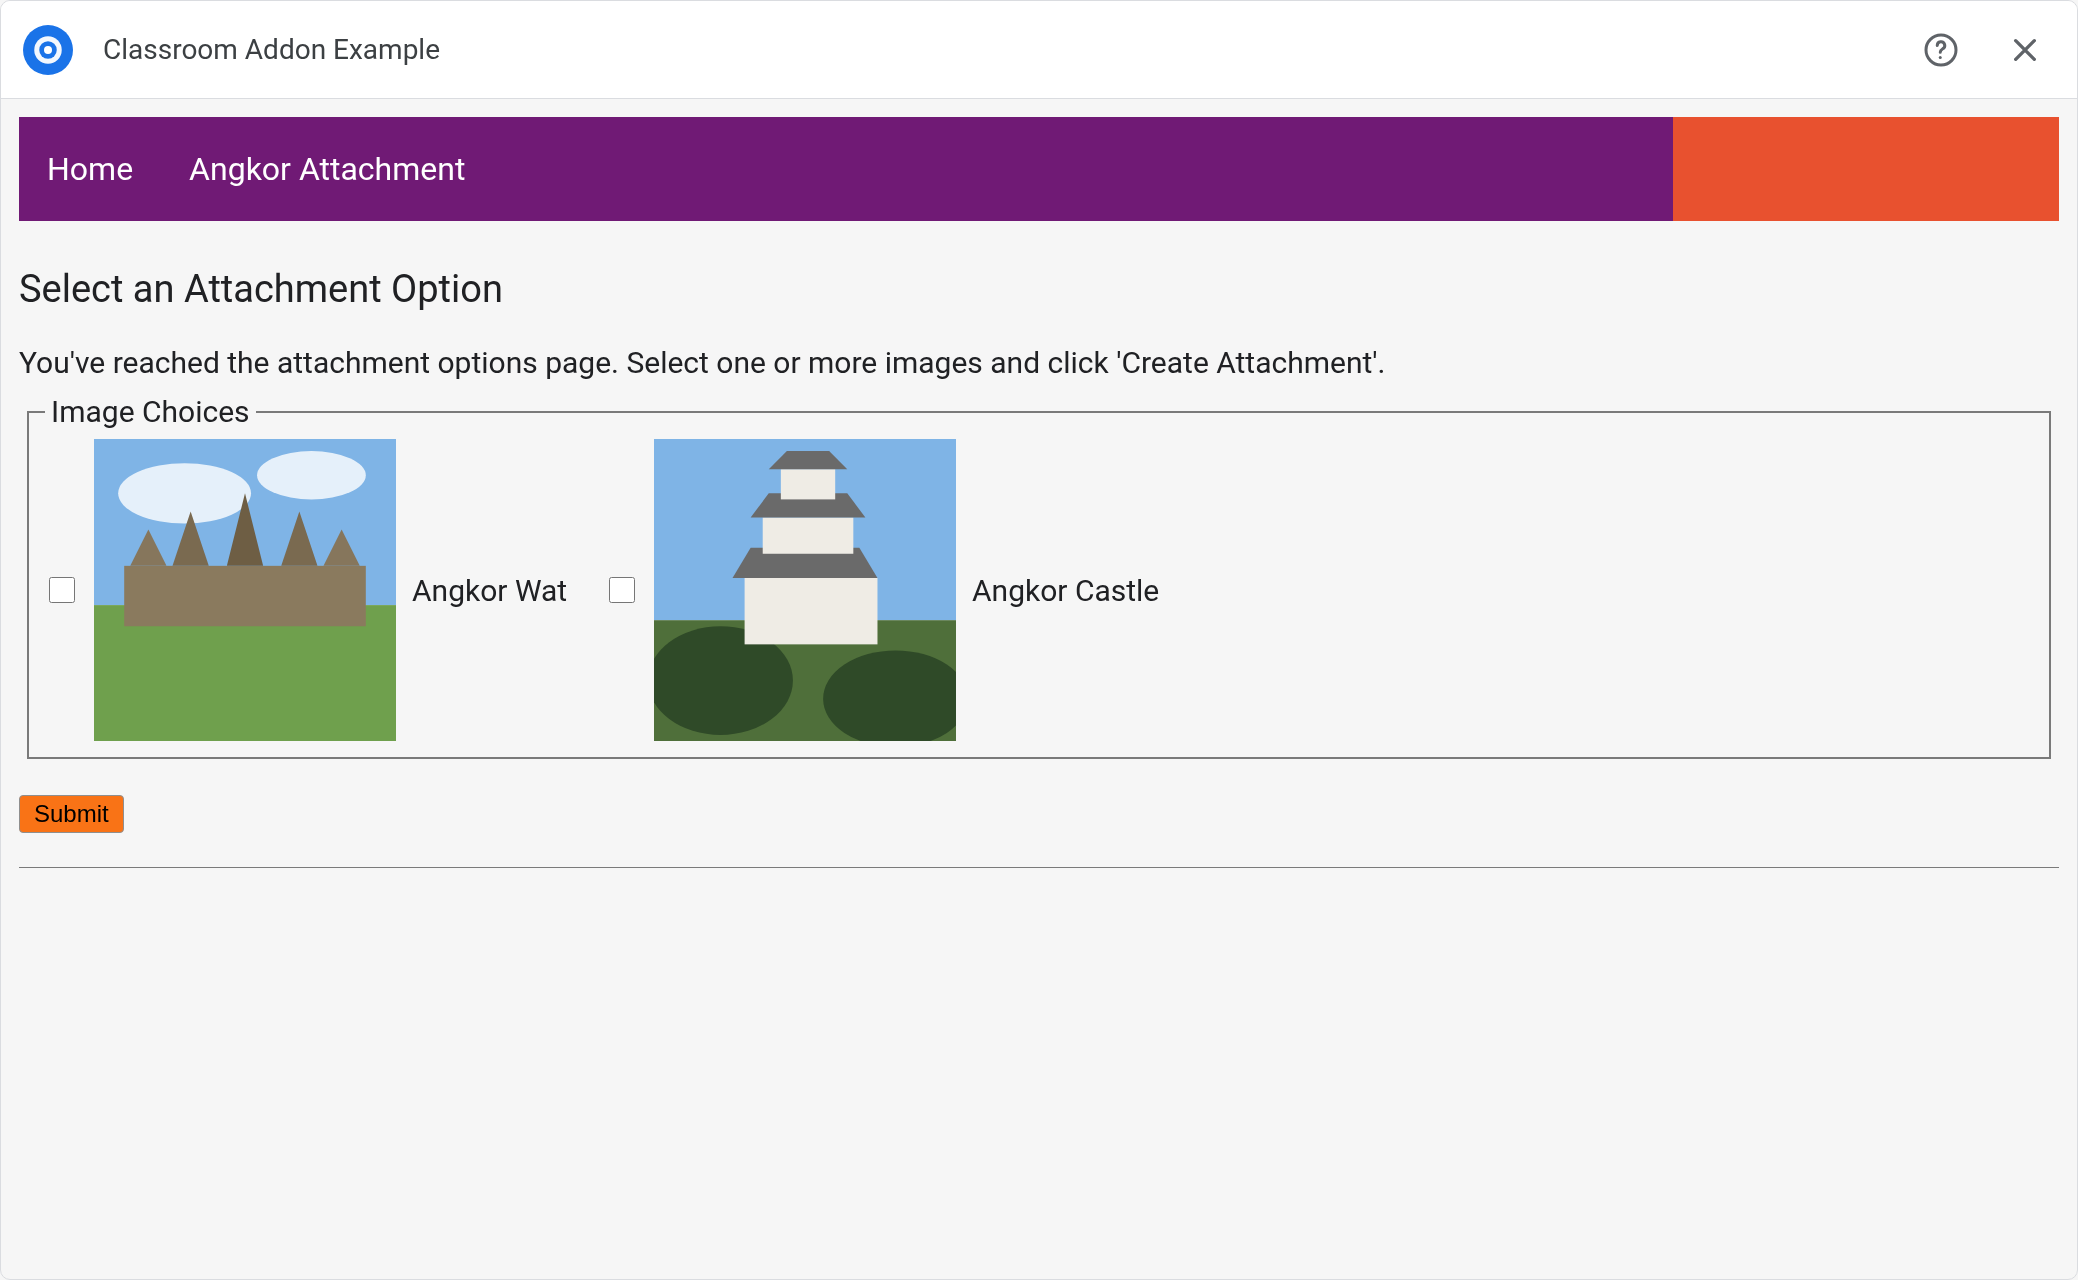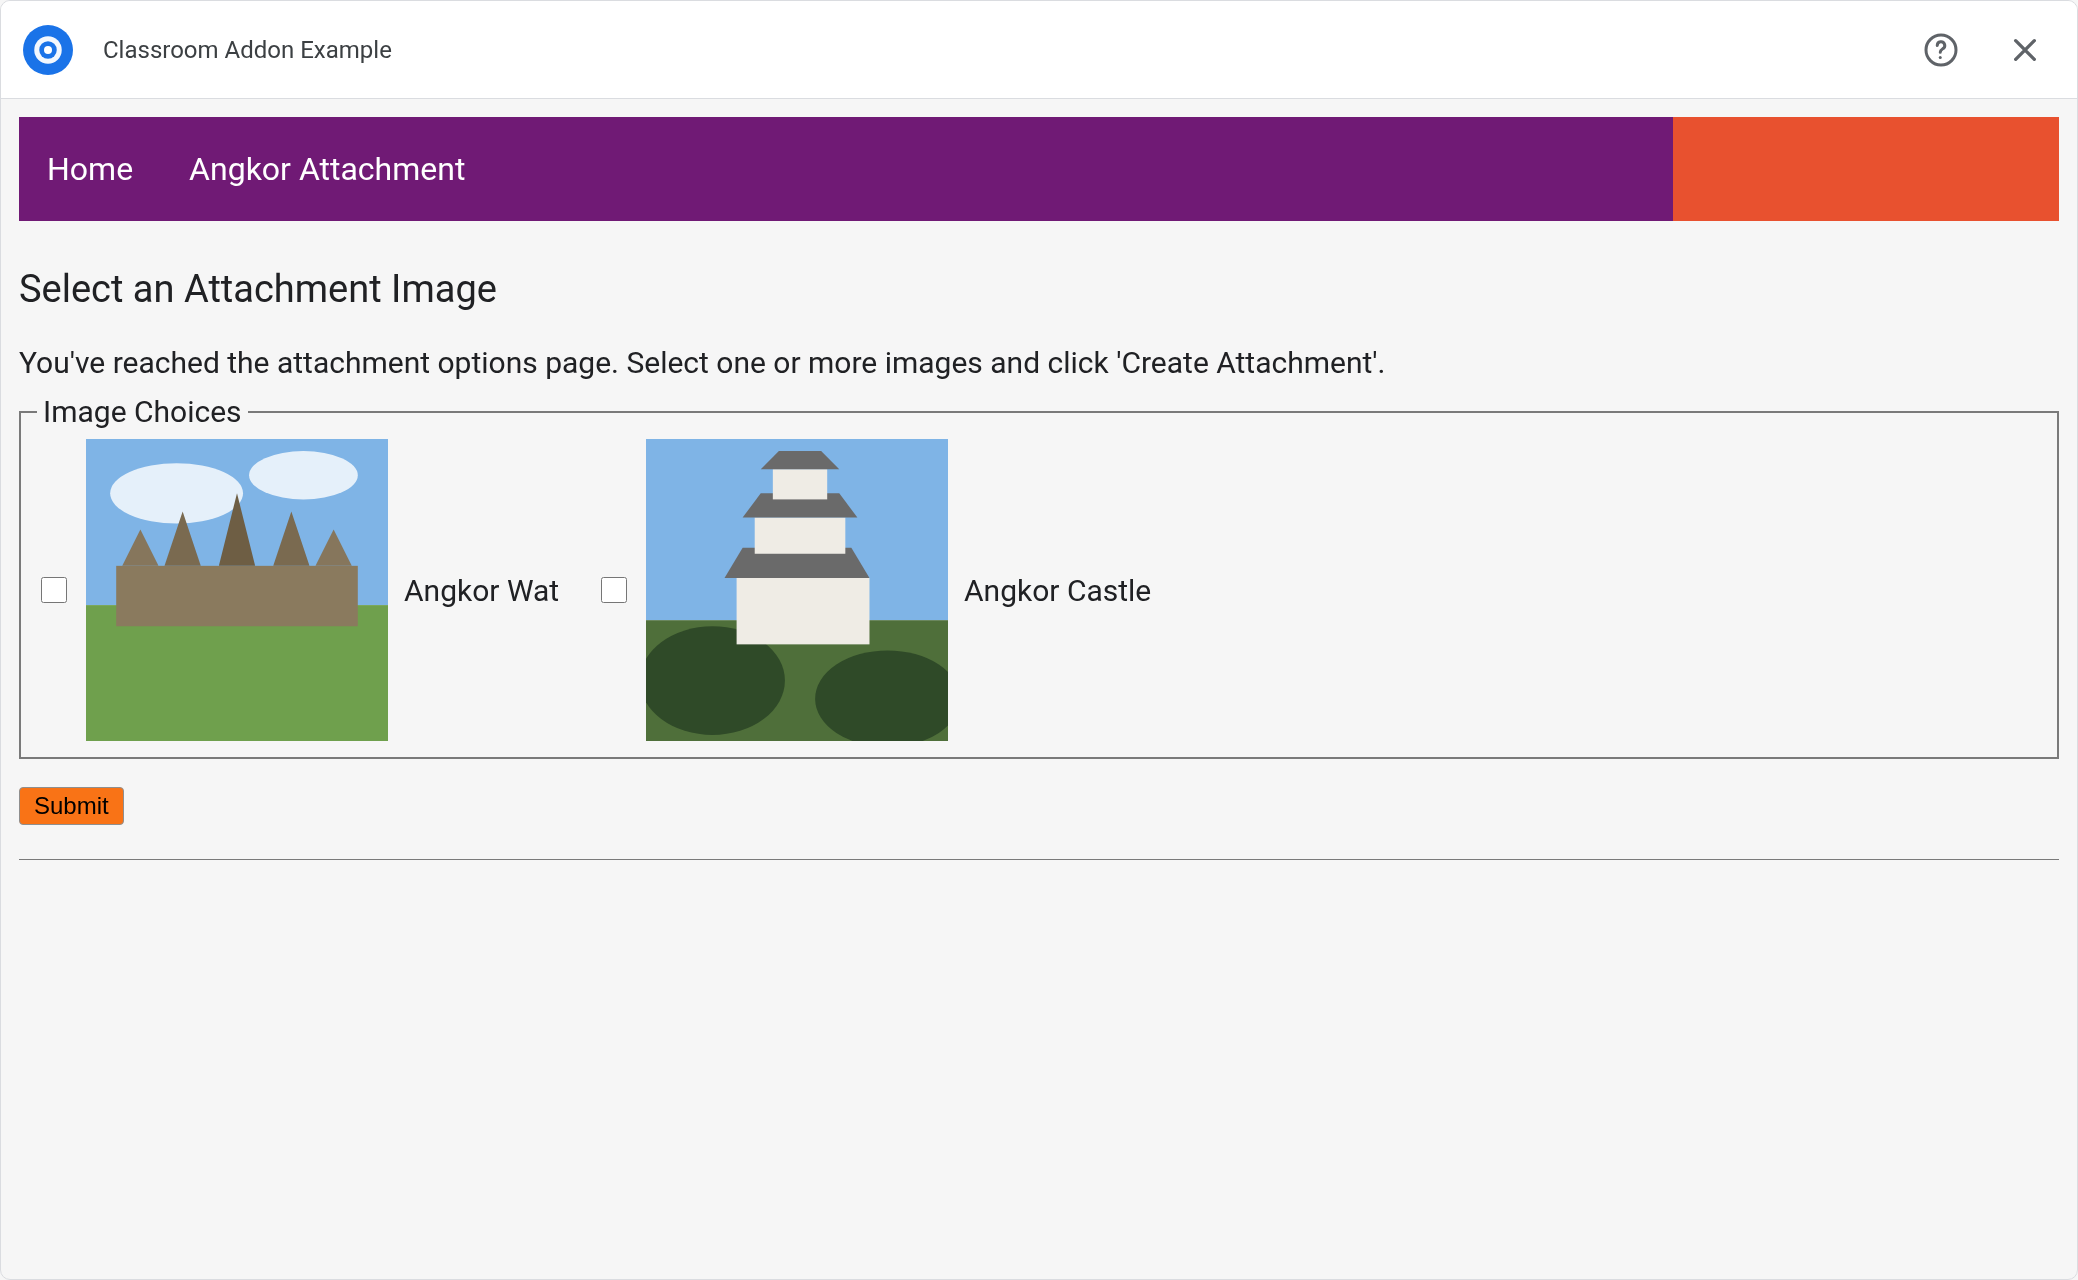--- a/index.html
+++ b/index.html
@@ -30,21 +30,21 @@
     padding: 0 28px 0 22px;
   }
   .header .app-icon {
     width: 50px; height: 50px;
     border-radius: 50%;
     background: #1a73e8;
     display: flex; align-items: center; justify-content: center;
     margin-right: 30px;
   }
   .header .titles { flex: 1; display: flex; flex-direction: column; }
-  .header .title { font-size: 24px; color: #3c4043; font-family: "Google Sans", Roboto, Arial, sans-serif; }
+  .header .title { font-size: 28px; color: #3c4043; font-family: "Google Sans", Roboto, Arial, sans-serif; }
   .header .subtitle { font-size: 22px; color: #5f6368; margin-top: 2px; }
   .header .icon-btn {
     width: 48px; height: 48px;
     display: flex; align-items: center; justify-content: center;
     margin-left: 36px;
     color: #5f6368;
     cursor: pointer;
     border-radius: 50%;
   }
 
@@ -68,21 +68,21 @@
   .nav .spacer { flex: 1; }
   .nav .accent { width: 386px; background: #e8512f; }
 
   .page { padding-top: 24px; }
   h2.page-title { font-size: 38px; font-weight: 400; margin: 22px 0 34px 0; }
   .intro { font-size: 30px; margin: 0 0 14px 0; }
 
   fieldset.choices {
     border: 2px solid #7a7a7a;
     padding: 10px 16px 16px 16px;
-    margin: 0;
+    margin: 8px;
   }
   fieldset.choices legend { font-size: 30px; padding: 0 6px; }
 
   .grid { display: grid; grid-template-columns: 560px 560px; row-gap: 8px; }
   .cell { display: flex; align-items: center; gap: 16px; }
   .cell input[type=checkbox] {
     width: 26px; height: 26px; cursor: pointer;
   }
   .thumb {
     width: 302px; height: 302px;
@@ -136,21 +136,21 @@
   <div class="content-wrap">
 
     <div class="nav">
       <div class="nav-item">Home</div>
       <div class="nav-item">Angkor Attachment</div>
       <div class="spacer"></div>
       <div class="accent"></div>
     </div>
 
     <div class="page">
-      <h2 class="page-title">Select an Attachment Image</h2>
+      <h2 class="page-title">Select an Attachment Option</h2>
       <p class="intro">You've reached the attachment options page. Select one or more images and click 'Create Attachment'.</p>
 
       <fieldset class="choices">
         <legend>Image Choices</legend>
 
         <div class="grid">
 
 
           <div class="cell">
             <input type="checkbox" style="">

